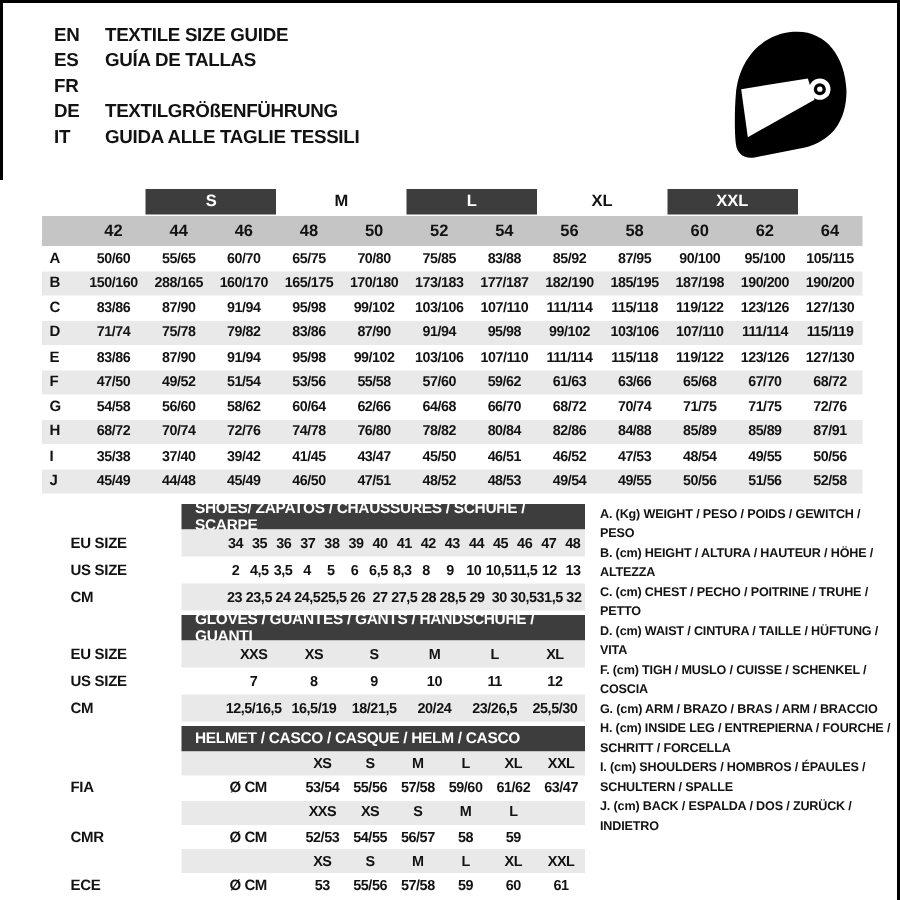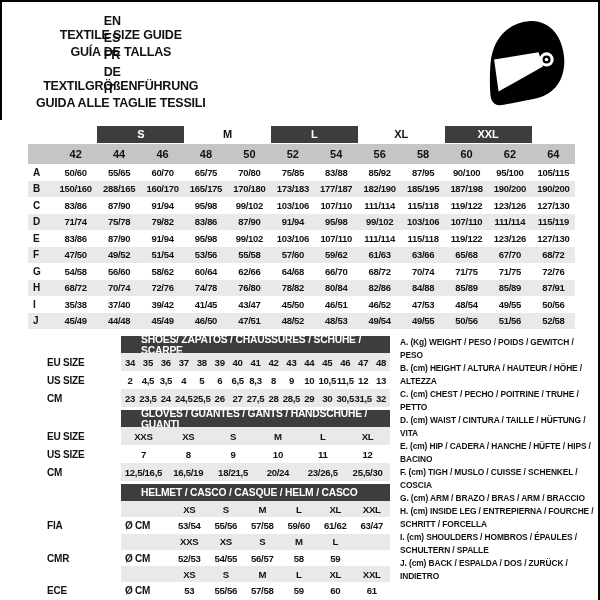--- a/index.html
+++ b/index.html
@@ -6,21 +6,21 @@
   .page{
     position:relative;width:600px;height:600px;background:#fff;
     box-sizing:border-box;border-top:2px solid #000;border-right:2px solid #000;
     font-family:"Liberation Sans",sans-serif;font-weight:bold;color:#121212;
     overflow:hidden;
   }
   .edge-left{position:absolute;left:0;top:0;width:2px;height:118px;background:#000;}
 
   
   .langs{position:absolute;left:36px;top:12px;}
-  .lang-row{display:flex;height:17px;align-items:center;font-size:12.5px;letter-spacing:-0.2px;flex-direction:column;}
+  .lang-row{display:flex;height:17px;align-items:center;font-size:12.5px;letter-spacing:-0.2px;}
   .lang-code{width:34px;}
 
   
   .helmet{position:absolute;left:487px;top:16px;width:80px;height:90px;}
 
   
   .ttable{position:absolute;left:28px;top:124px;width:547px;}
   .trow{display:flex;height:16.5px;align-items:center;font-size:9.5px;letter-spacing:-0.3px;}
   .trow.groups{height:17px;margin-bottom:1px;font-size:11px;letter-spacing:0;}
   .trow.sizes{height:20px;background:#c5c5c5;font-size:11px;letter-spacing:0;}
@@ -28,22 +28,22 @@
   .tletter{width:26px;padding-left:5px;box-sizing:border-box;font-size:10px;letter-spacing:0;}
   .tcell{flex:1;text-align:center;}
   .gcell{text-align:center;line-height:17px;height:17px;box-sizing:border-box;}
   .gcell.dark{background:#3d3d3d;color:#fff;}
 
   
   .lower{position:absolute;left:35px;top:334px;width:355px;}
   .btable{margin-bottom:3px;}
   .brow{display:flex;align-items:stretch;}
   .blabel{width:74px;font-size:10px;display:flex;align-items:center;letter-spacing:-0.2px;margin-left:12px;}
-  .bband{flex:1;display:flex;align-items:center;}
-  .bband.dark{background:#3d3d3d;color:#fff;font-size:10.3px;letter-spacing:-0.2px;padding-left:20px;box-sizing:border-box;}
+  .bband{flex:1;display:flex;align-items:center;padding-left:28px;}
+  .bband.dark{background:#3d3d3d;color:#fff;font-size:10.3px;letter-spacing:-0.2px;padding-left:9px;box-sizing:border-box;}
   .bband.shaded{background:#e9e9e9;}
   .bcell{flex:1;text-align:center;font-size:9.6px;letter-spacing:-0.3px;}
   .bcell.fixed{flex:0 0 50px;text-align:left;padding-left:4px;box-sizing:border-box;font-size:10px;} .h18 .brow{height:18px;} .h16 .brow{height:16.3px;}
   .btable .brow.header{height:17px;}
 
   
   .legend{position:absolute;left:400px;top:334px;width:197px;font-size:8.4px;line-height:13px;letter-spacing:-0.1px;}
 </style>
 </head>
 <body>
@@ -442,20 +442,19 @@
           </div>
         </div>
       </div>
   </div>
 
   <div class="legend" id="legend">
       <div class="legend-item">A. (Kg) WEIGHT / PESO / POIDS / GEWITCH / PESO</div>
       <div class="legend-item">B. (cm) HEIGHT / ALTURA / HAUTEUR / HÖHE / ALTEZZA</div>
       <div class="legend-item">C. (cm) CHEST / PECHO / POITRINE / TRUHE / PETTO</div>
       <div class="legend-item">D. (cm) WAIST / CINTURA / TAILLE / HÜFTUNG / VITA</div>
-      <div class="legend-item">E. (cm) HIP / CADERA / HANCHE / HÜFTE / HIPS / BACINO</div>
       <div class="legend-item">F. (cm) TIGH / MUSLO / CUISSE / SCHENKEL / COSCIA</div>
       <div class="legend-item">G. (cm) ARM / BRAZO / BRAS / ARM / BRACCIO</div>
       <div class="legend-item">H. (cm) INSIDE LEG / ENTREPIERNA / FOURCHE / SCHRITT / FORCELLA</div>
       <div class="legend-item">I. (cm) SHOULDERS / HOMBROS / ÉPAULES / SCHULTERN / SPALLE</div>
       <div class="legend-item">J. (cm) BACK / ESPALDA / DOS / ZURÜCK / INDIETRO</div>
     </div>
 </div>
 
 </body></html>

